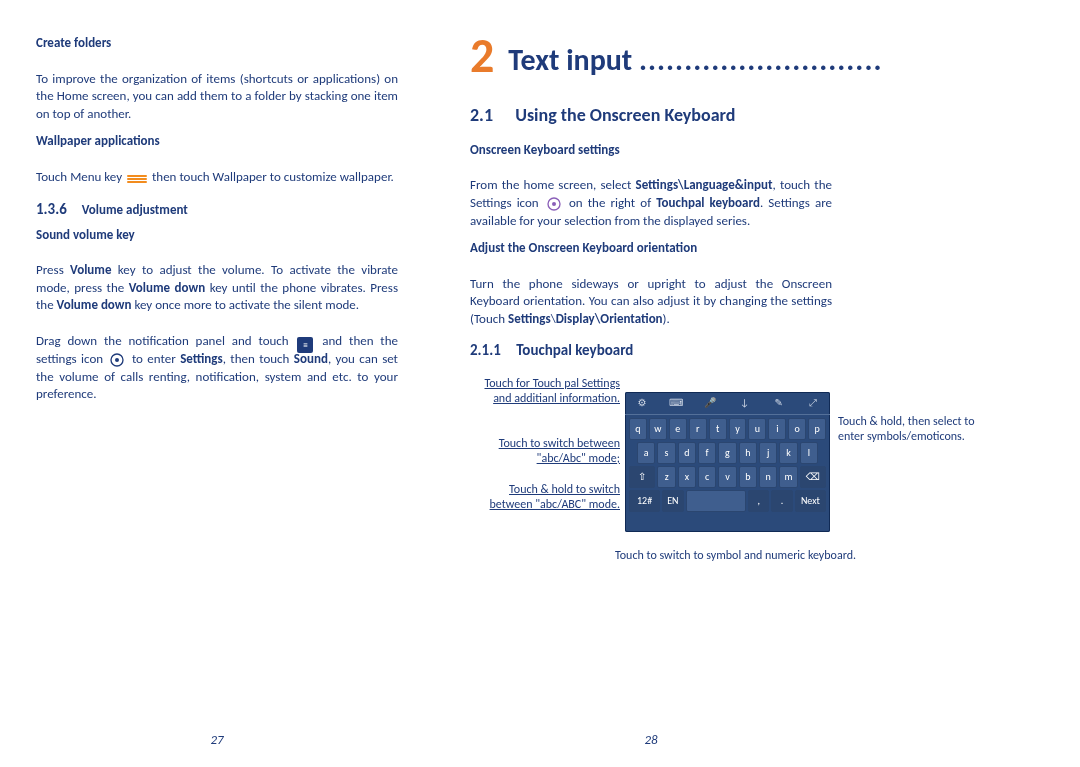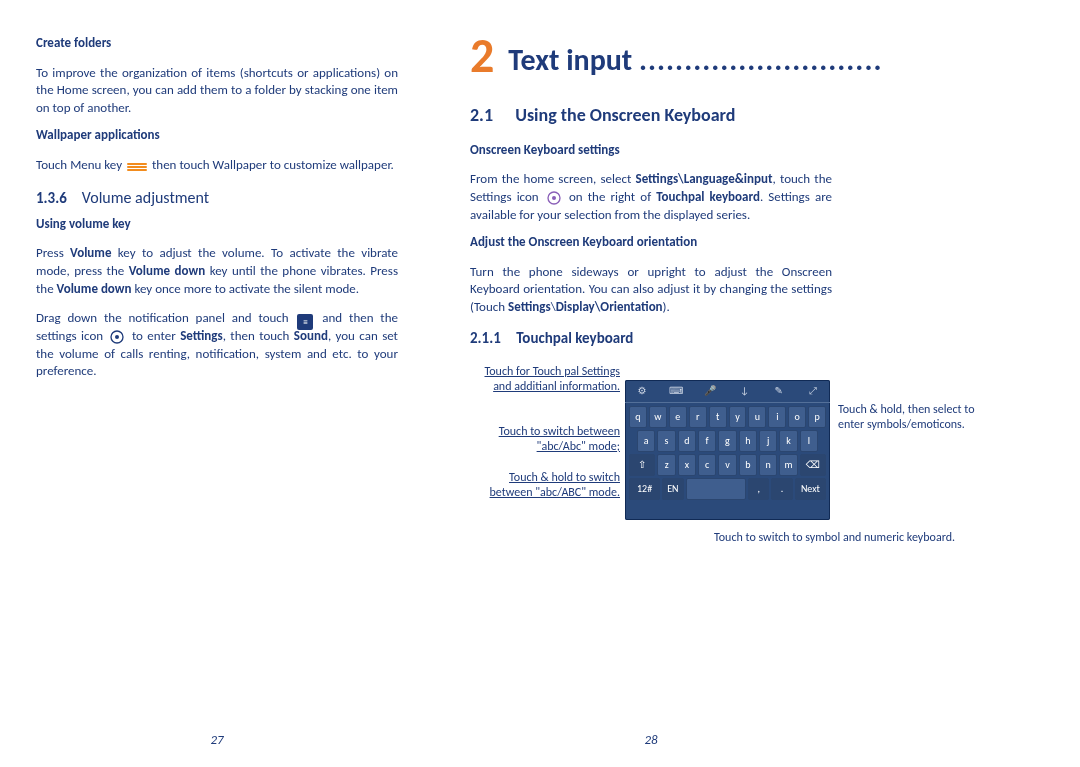--- a/index.html
+++ b/index.html
@@ -25,31 +25,31 @@
   }
   .heading-bold {
     font-weight: bold;
     color: #1f3b7a;
     margin: 6px 0 2px 0;
     font-size: 13px;
   }
   .body-text {
     color: #1f3b7a;
     text-align: justify;
-    margin: 12px 0 10px 0;
+    margin: 18px 0 10px 0;
   }
   .section-num {
     color: #1f3b7a;
     font-weight: bold;
     font-size: 15px;
   }
   .section-title {
     color: #1f3b7a;
-    font-weight: normal;
-    font-size: 16px;
+    font-weight: bold;
+    font-size: 13px;
     margin-left: 12px;
   }
   .section-row {
     margin: 14px 0 6px 0;
   }
   .subsection-row {
     margin: 12px 0 0 0;
     font-size: 15px;
     font-weight: bold;
   }
@@ -197,21 +197,21 @@
       <span>Touch Menu key </span>
       <span class="icon-inline menu-icon"><span></span><span></span><span></span></span>
       <span> then touch Wallpaper to customize wallpaper.</span>
     </div>
 
     <div class="section-row">
       <span class="section-num">1.3.6</span>
       <span class="section-title">Volume adjustment</span>
     </div>
 
-    <div class="heading-bold">Using volume key</div>
+    <div class="heading-bold">Sound volume key</div>
     <div class="body-text">
       <span>Press </span><span class="bold">Volume</span><span> key to adjust the volume. To activate the vibrate mode, press the </span><span class="bold">Volume down</span><span> key until the phone vibrates. Press the </span><span class="bold">Volume down</span><span> key once more to activate the silent mode.</span>
     </div>
 
     <div class="body-text">
       <span>Drag down the notification panel and touch </span>
       <span class="icon-inline notif-icon">≡</span>
       <span> and then the settings icon </span>
       <svg class="gear-svg icon-inline" viewBox="0 0 24 24">
           <circle cx="12" cy="12" r="9" fill="none" stroke="#1f3b7a" stroke-width="2"></circle>
@@ -258,21 +258,21 @@
     </div>
 
     <div class="kb-wrap">
 
       <div class="callout left" style="left:0; top:2px;">Touch for Touch pal Settings and additianl information.</div>
       <div class="callout left" style="left:0; top:62px;">Touch to switch between "abc/Abc" mode;</div>
       <div class="callout left" style="left:0; top:108px;">Touch &amp; hold to switch between "abc/ABC" mode.</div>
 
       <div class="callout right" style="left:368px; top:40px;">Touch &amp; hold, then select to enter symbols/emoticons.</div>
 
-      <div class="callout" style="left:145px; top:168px; width:340px;text-align:right;">Touch to switch to symbol and numeric keyboard.</div>
+      <div class="callout" style="left:145px; top:174px; width:340px;">Touch to switch to symbol and numeric keyboard.</div>
 
       <div class="kb-img">
         <div class="kb-top">
           <div>⚙</div>
           <div>⌨</div>
           <div>🎤</div>
           <div>↓</div>
           <div>✎</div>
           <div>⤢</div>
         </div>

